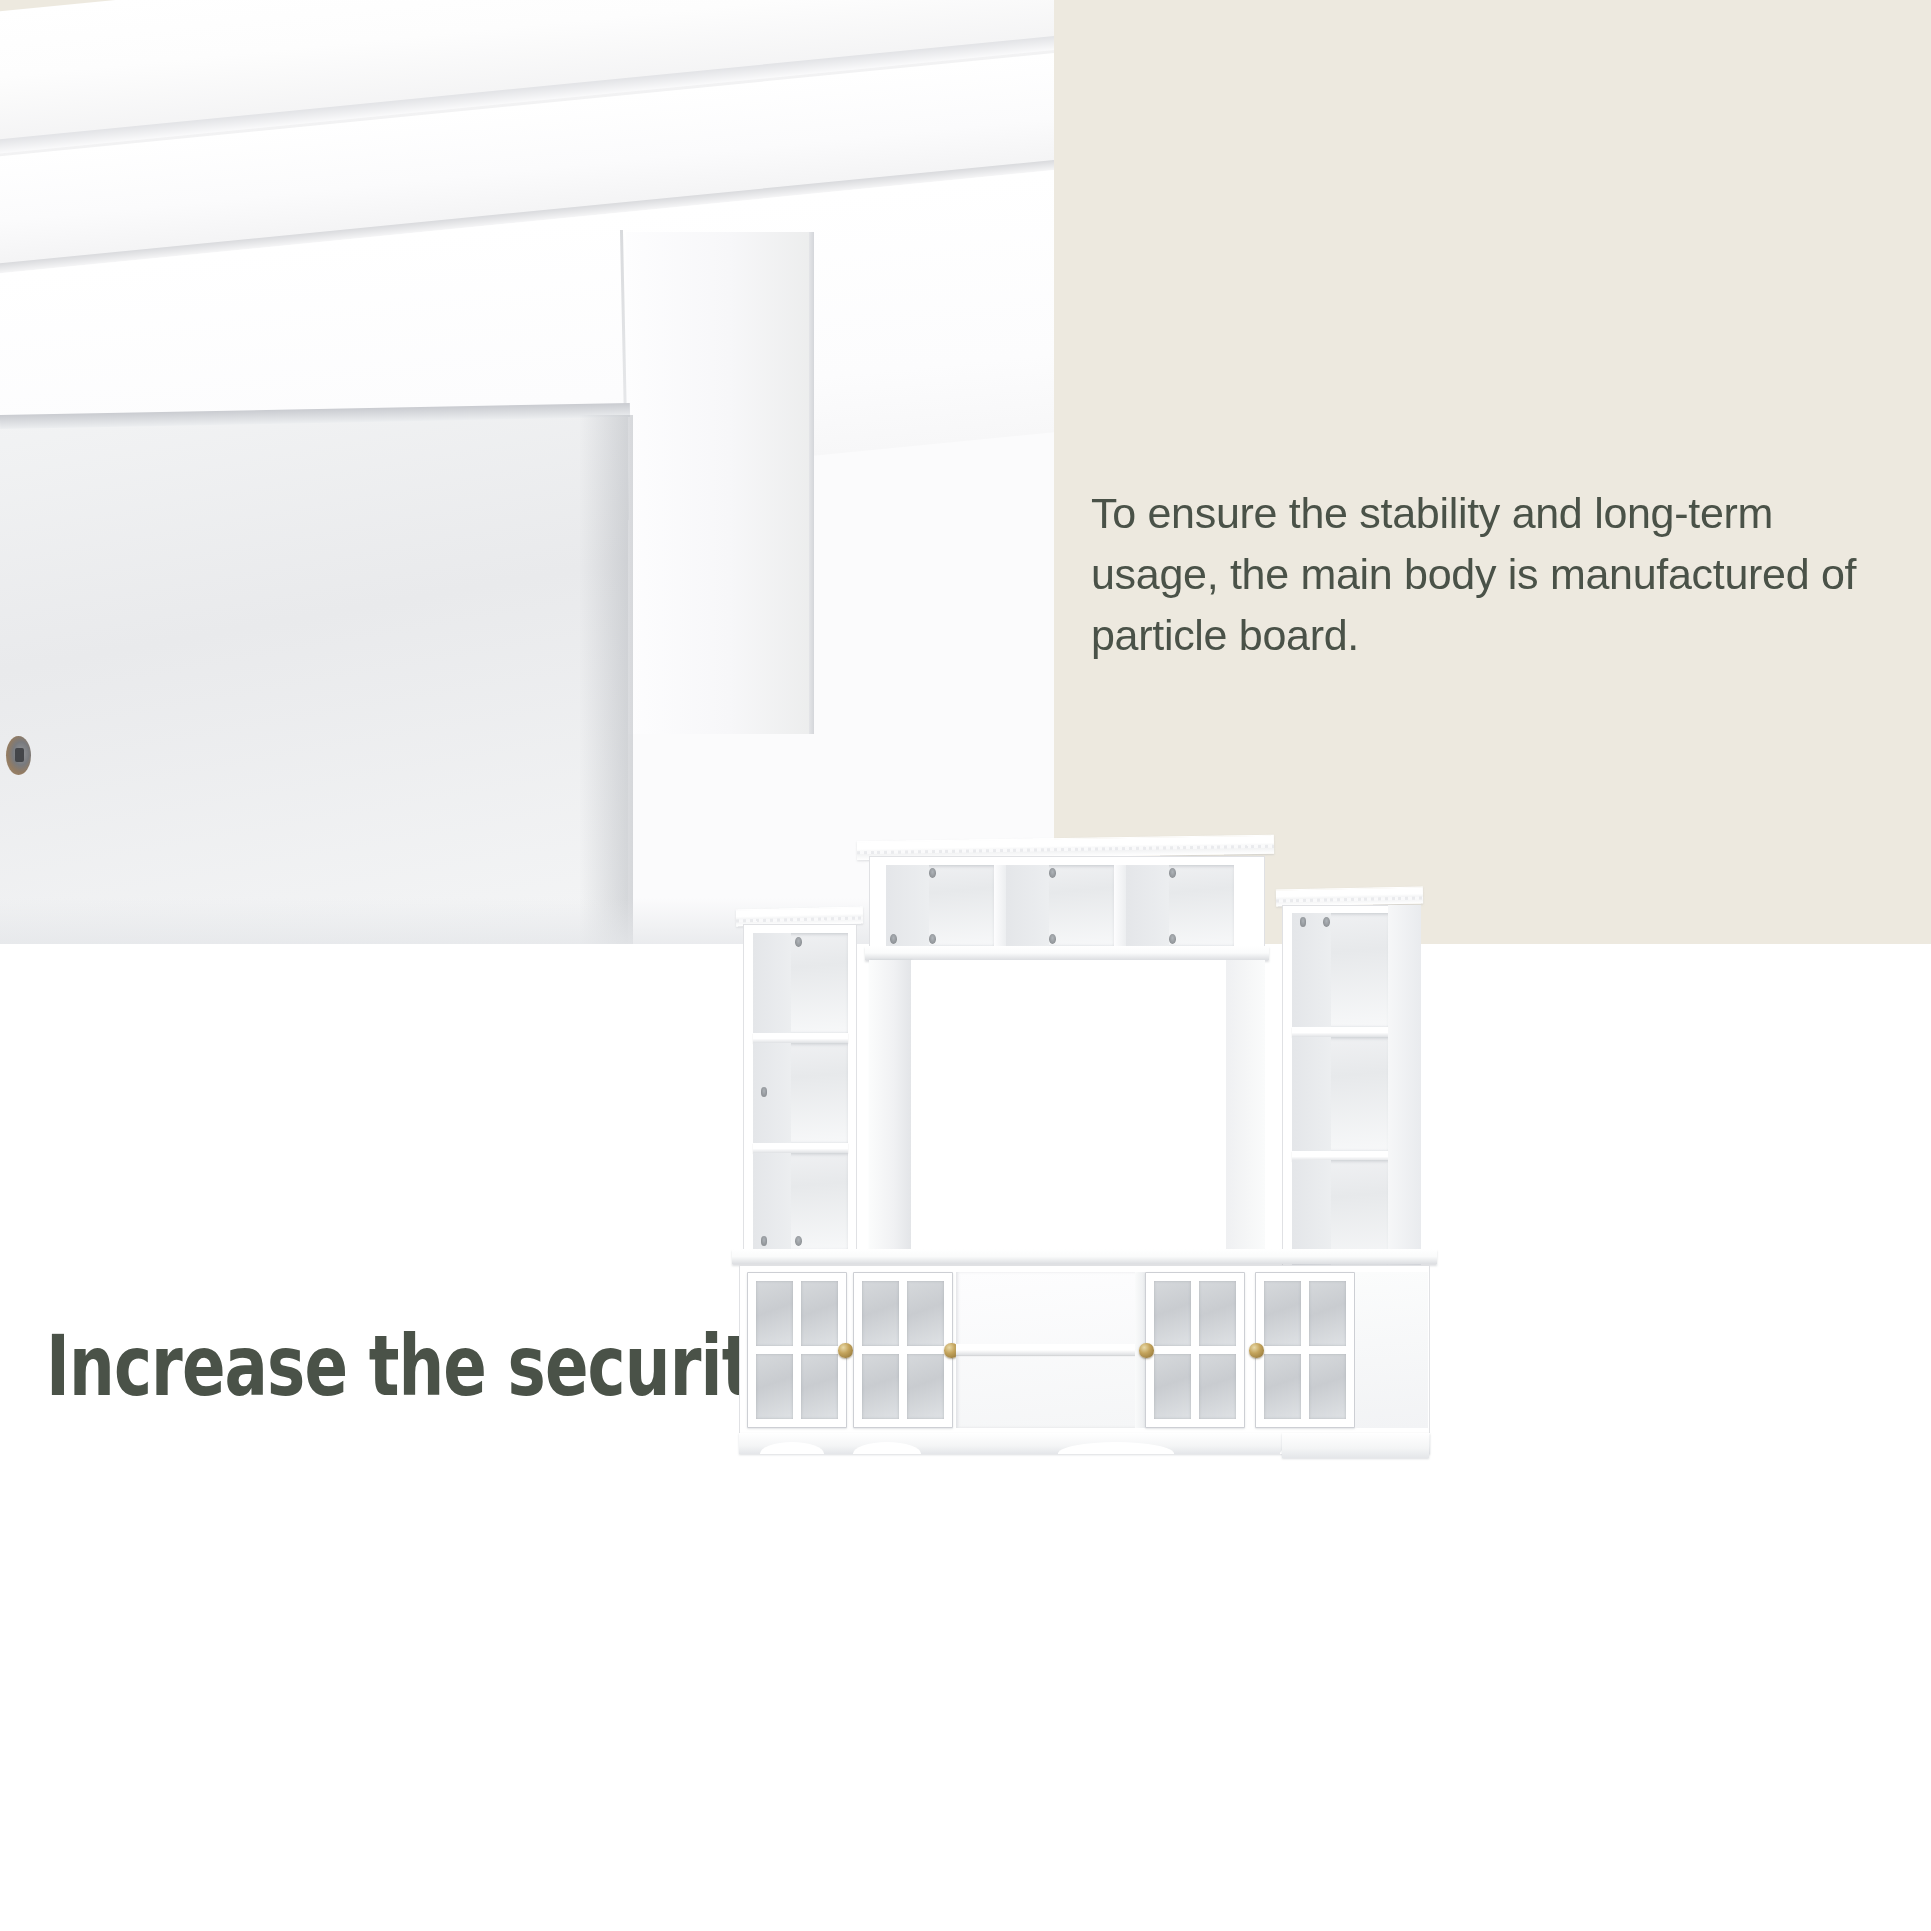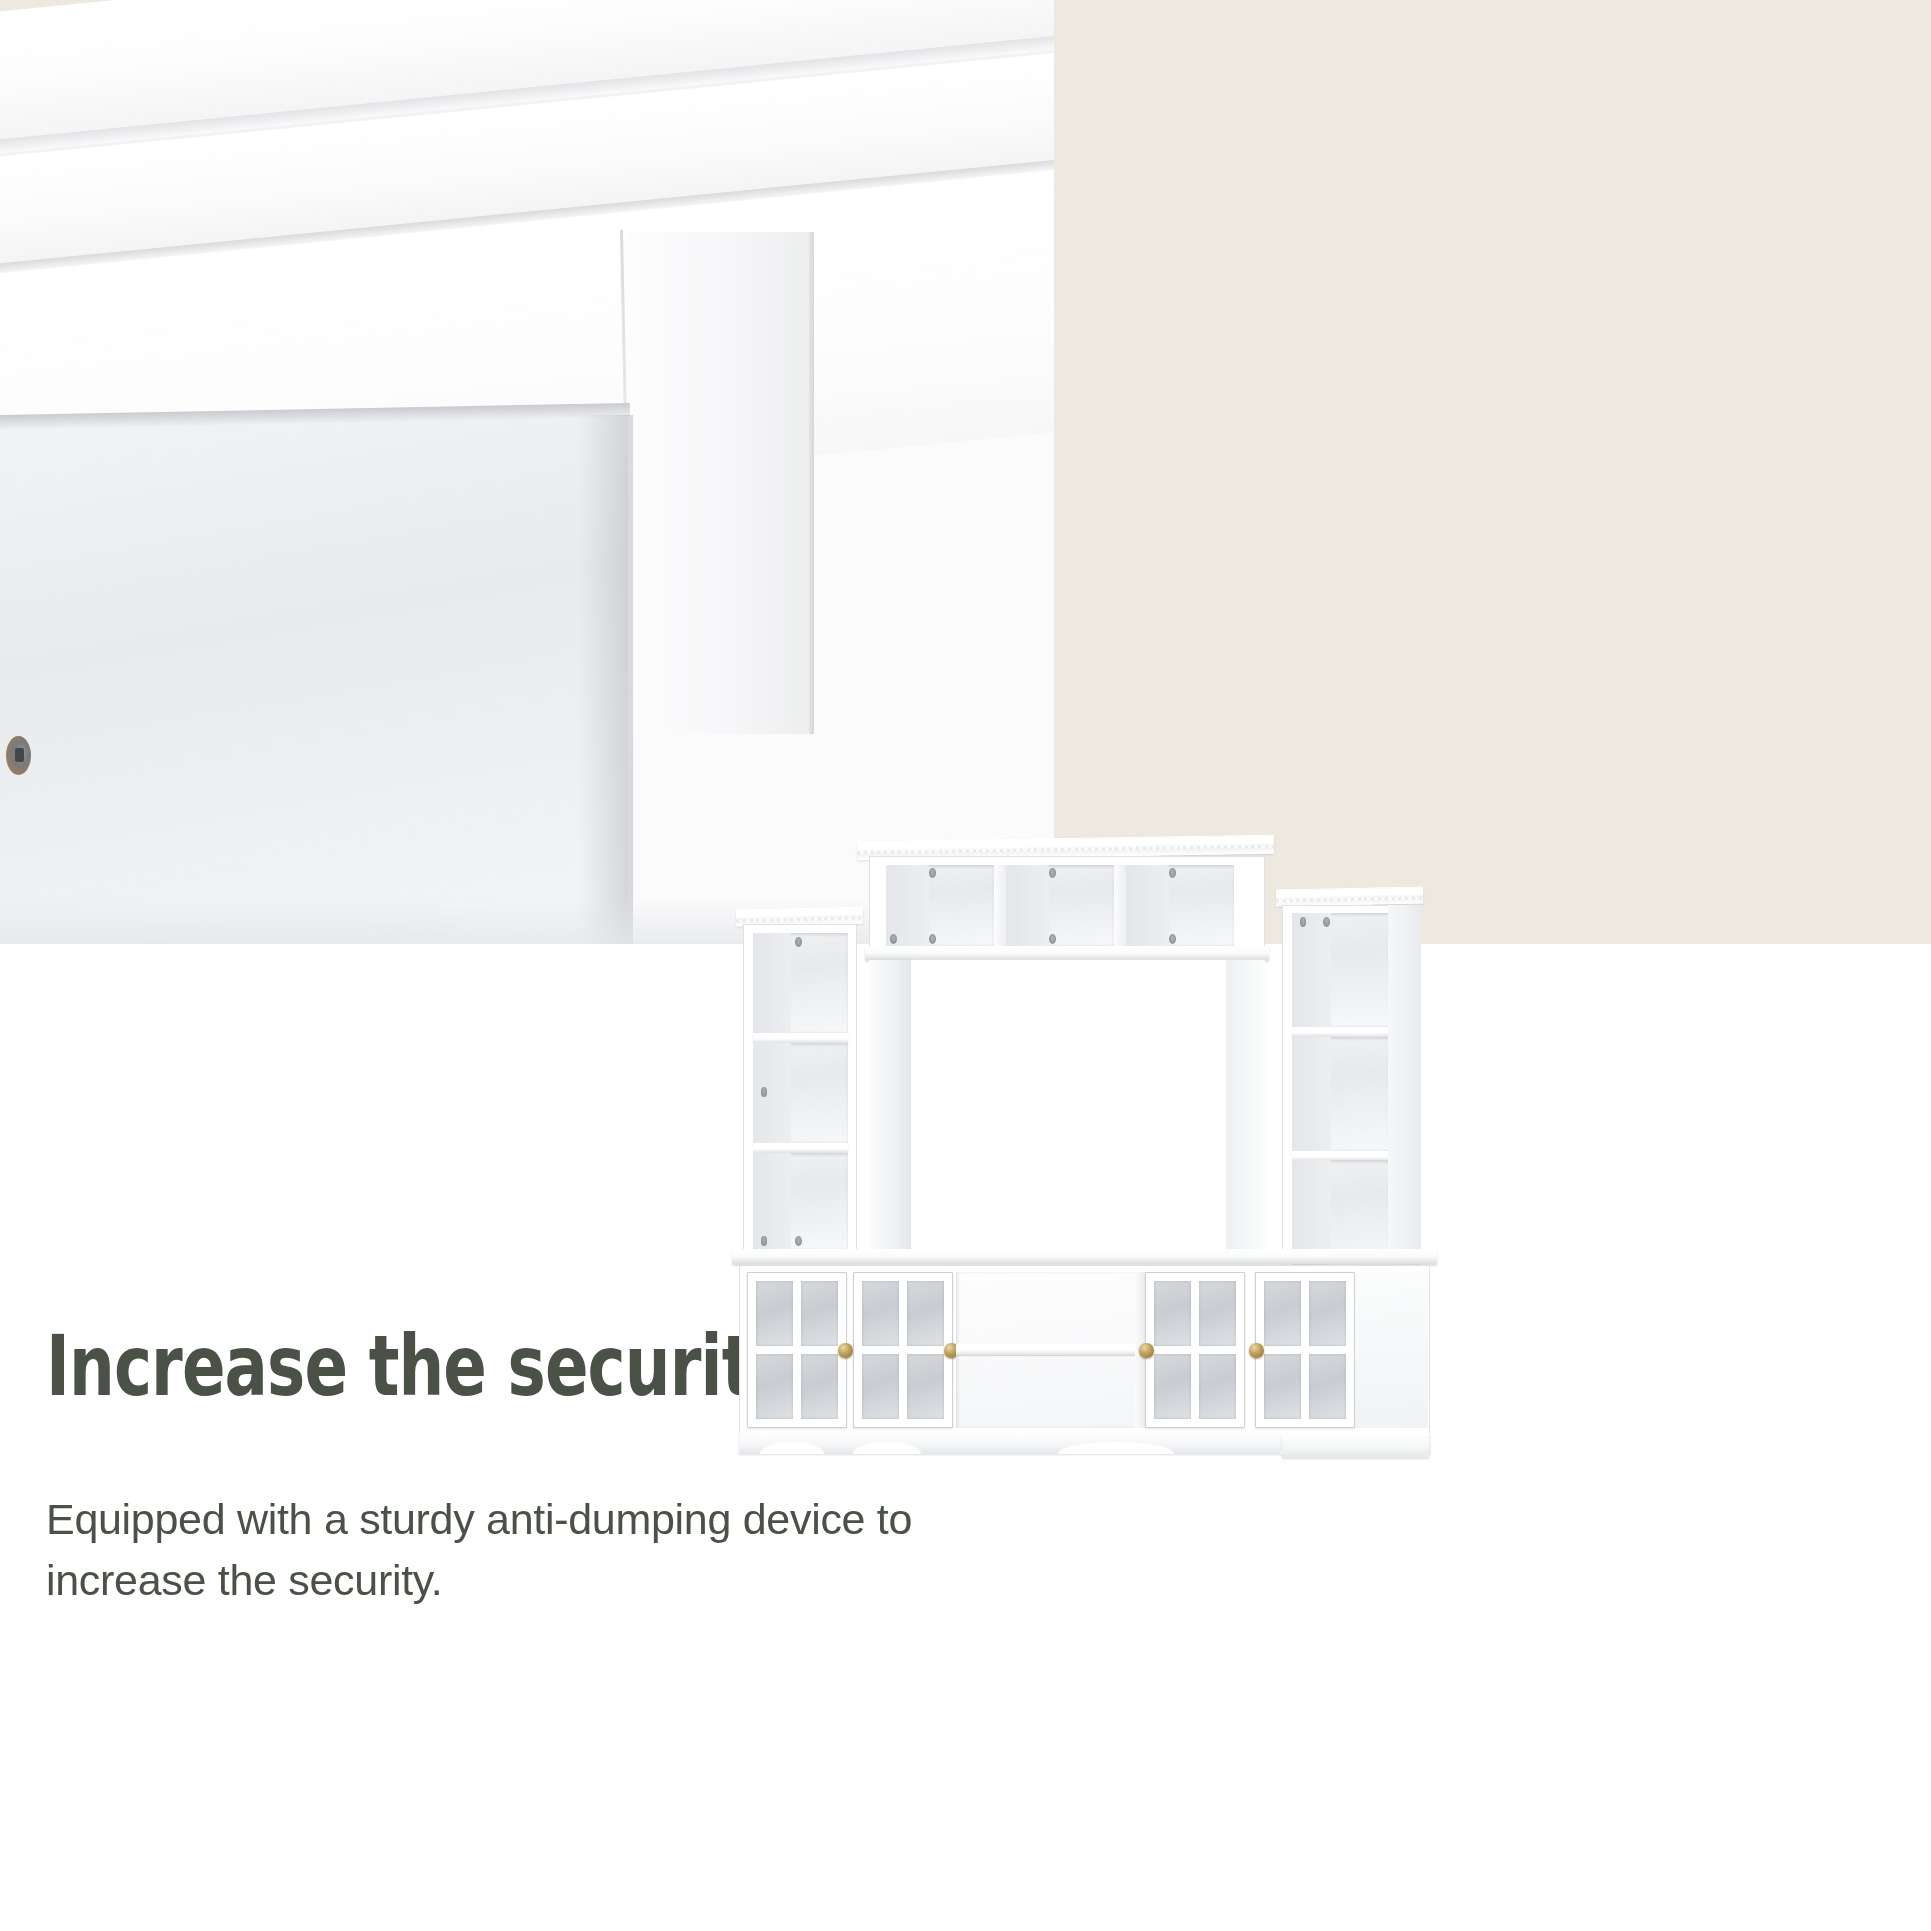--- a/index.html
+++ b/index.html
@@ -253,31 +253,31 @@
       <div class="tp-stile"></div>
       <div class="tp-interior"></div>
       <div class="tp-interior-top"></div>
       <div class="tp-shadowcorner"></div>
       <div class="tp-screw"></div>
       <div class="tp-screw-slot"></div>
       <div class="tp-floor"></div>
     </div>
 
     <div class="top-text">
+      <p class="body-copy">To ensure the stability and long-term usage, the main body is manufactured of particle board.</p>
     </div>
   </section>
 
   <section class="panel-bottom">
 
     <div class="bottom-text">
       <div class="headline-wrap">
         <div class="headline-ghost">Increase the security</div>
         <h2 class="headline">Increase the security</h2>
       </div>
-      <p class="body-copy">Equipped with a sturdy anti-dumping device to increase the security.</p>
     </div>
 
     <div class="furniture">
 
       <div class="pc crown" style="left:-89px; top:956px; width:0; height:0;"></div>
 
       <div class="pc crown" style="left:-87px; top:-2.9px; width:0; height:0;"></div>
 
       <div class="pc crown" style="left:-89px; top:0px; width:417px; height:19.3px; transform:rotate(-0.9deg);">
         <div class="crown-ridge"></div>

